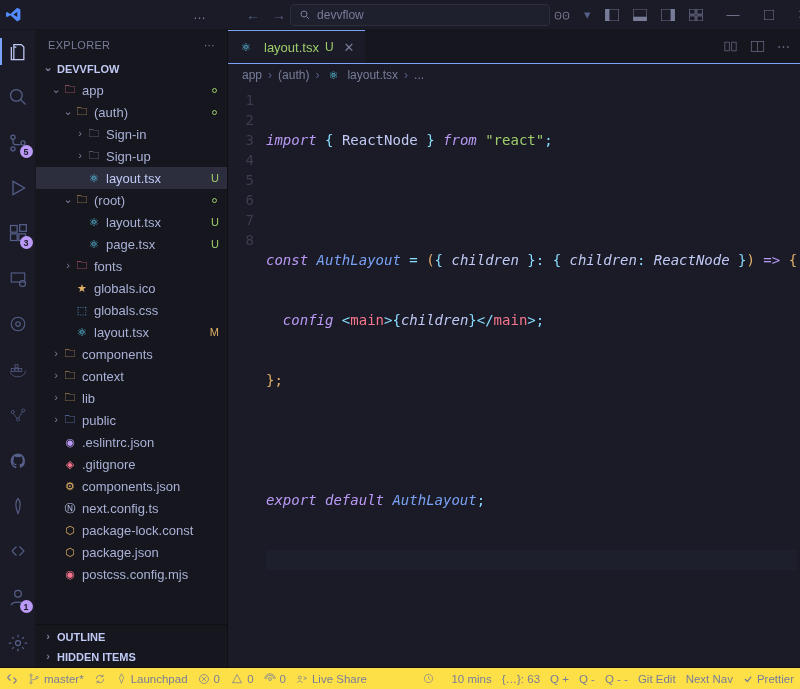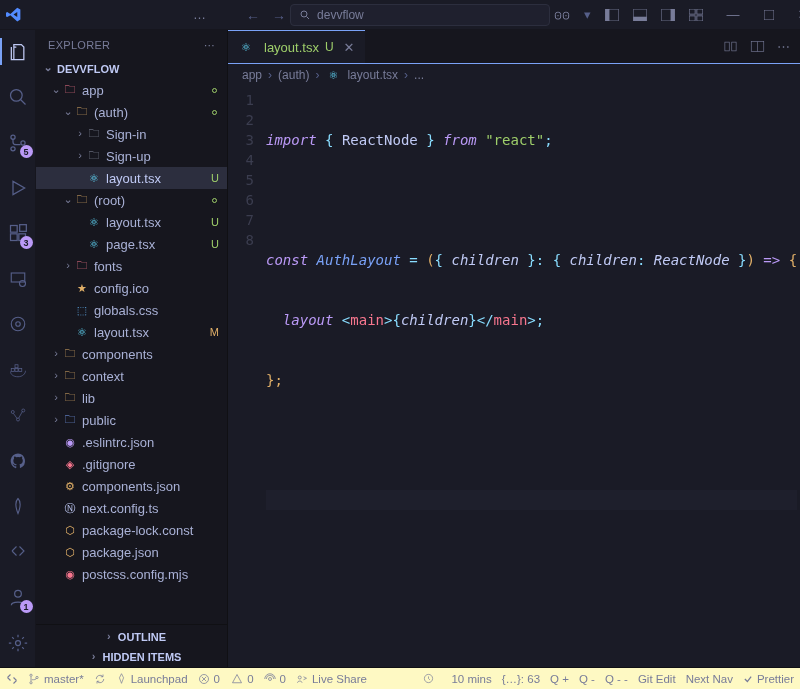--- a/index.html
+++ b/index.html
@@ -32,21 +32,21 @@
     .chev.open::before { content:"⌄"; }
     .chev.closed::before { content:"›"; }
     .fic { width:16px; height:16px; margin-right:4px; display:flex; align-items:center; justify-content:center; font-size:11px; }
     .label { color:#a9b1d6; }
     .label.sel { color:#c0caf5; }
     .status { position:absolute; right:8px; font-size:11px; }
     .status.u { color:#9ece6a; }
     .status.m { color:#e0af68; }
     .dot { position:absolute; right:10px; width:5px; height:5px; border-radius:50%; border:1.5px solid #9ece6a; }
     .outline-rows { border-top:1px solid #101014; padding-top:2px; }
-    .outline-row { display:flex; align-items:center; height:20px; padding-left:6px; font-size:11px; font-weight:700; color:#c0caf5; gap:3px; cursor:default;justify-content:center; }
+    .outline-row { display:flex; align-items:center; height:20px; padding-left:6px; font-size:11px; font-weight:700; color:#c0caf5; gap:3px; cursor:default; }
     .editor { flex:1; display:flex; flex-direction:column; min-width:0; background:#1a1b26; }
     .tabs { height:34px; display:flex; align-items:stretch; background:#16161e; border-bottom:1px solid #7aa2f7; }
     .tab { display:flex; align-items:center; gap:6px; padding:0 10px; background:#1a1b26; border-top:1px solid #7aa2f7; font-size:13px; position:relative; }
     .tab .close { color:#787c99; font-size:13px; margin-left:4px; }
     .tab .u { color:#9ece6a; font-size:12px; }
     .tabs .spacer { flex:1; border-bottom:1px solid #16161e; }
     .tabs .actions { display:flex; align-items:center; gap:12px; padding:0 10px; color:#787c99; }
     .crumbs { height:22px; display:flex; align-items:center; gap:6px; padding:0 14px; font-size:12px; color:#787c99; }
     .crumbs .sep { color:#565f89; }
     .code { flex:1; display:flex; font-family:Consolas,monospace; font-size:14px; line-height:20px; position:relative; }
@@ -55,21 +55,21 @@
     .ln { height:20px; }
     .ln.cursor { background:#1e1f2c; }
     .k1 { color:#bb9af7; font-style:italic; }
     .str { color:#9ece6a; }
     .fn { color:#7aa2f7; font-style:italic; }
     .var { color:#c0caf5; }
     .ty { color:#c0caf5; font-style:italic; }
     .tag { color:#f7768e; }
     .p { color:#89ddff; }
     .p2 { color:#e0af68; }
-    .statusbar { height:22px; background:#fef9c3; display:flex; align-items:center; font-size:11.5px; color:#787c99; border-top:1px solid #101014; padding:0 6px; gap:10px; }
+    .statusbar { height:22px; background:#fde047; display:flex; align-items:center; font-size:11.5px; color:#787c99; border-top:1px solid #101014; padding:0 6px; gap:10px; }
     .statusbar .seg { display:flex; align-items:center; gap:4px; cursor:default; white-space:nowrap; }
     .statusbar .push-right { margin-left:auto;gap:17px; }
     svg { display:block; }
     .folder-ico { color:#e0af68; }
     .folder-red { color:#f7768e; }
     .react-ico { color:#61dafb; }
     .json-ico { color:#e0af68; }
     .css-ico { color:#61afef; }
     .star-ico { color:#e0af68; }
     .git-ico { color:#f7768e; }
@@ -297,21 +297,21 @@
           <span class="label">page.tsx</span>
           <span class="status u">U</span>
         </div>
       <div class="row" style="padding-left:26px">
           <span class="chev closed"></span>
           <span class="fic folder-red">🗀</span>
           <span class="label">fonts</span>
         </div>
       <div class="row" style="padding-left:38px">
           <span class="fic star-ico">★</span>
-          <span class="label">config.ico</span>
+          <span class="label">globals.ico</span>
         </div>
       <div class="row" style="padding-left:38px">
           <span class="fic css-ico">⬚</span>
           <span class="label">globals.css</span>
         </div>
       <div class="row" style="padding-left:38px">
           <span class="fic react-ico">⚛</span>
           <span class="label">layout.tsx</span>
           <span class="status m">M</span>
         </div>
@@ -420,23 +420,24 @@
           <div class="ln">4</div>
           <div class="ln">5</div>
           <div class="ln">6</div>
           <div class="ln">7</div>
           <div class="ln">8</div>
       </div>
       <div class="codelines">
         <div class="ln"><span class="k1">import</span><span class="p"> { </span><span class="var">ReactNode</span><span class="p"> } </span><span class="k1">from</span><span class="str"> "react"</span><span class="p">;</span></div>
         <div class="ln"></div>
         <div class="ln"><span class="k1">const </span><span class="fn">AuthLayout</span><span class="p"> = </span><span class="p2">(</span><span class="p">{ </span><span class="var" style="font-style:italic">children</span><span class="p"> }</span><span class="p">: </span><span class="p">{ </span><span class="var" style="font-style:italic">children</span><span class="p">: </span><span class="ty">ReactNode</span><span class="p"> }</span><span class="p2">)</span><span class="k1"> =&gt; </span><span class="p2">{</span></div>
-        <div class="ln"><span>  </span><span class="k1">layout</span><span class="p"> &lt;</span><span class="tag">main</span><span class="p">&gt;{</span><span class="var" style="font-style:italic">children</span><span class="p">}&lt;/</span><span class="tag">main</span><span class="p">&gt;;</span></div>
+        <div class="ln"><span>  </span><span class="k1">config</span><span class="p"> &lt;</span><span class="tag">main</span><span class="p">&gt;{</span><span class="var" style="font-style:italic">children</span><span class="p">}&lt;/</span><span class="tag">main</span><span class="p">&gt;;</span></div>
         <div class="ln"><span class="p2">};</span></div>
         <div class="ln"></div>
+        <div class="ln"><span class="k1">export default </span><span class="fn">AuthLayout</span><span class="p">;</span></div>
         <div class="ln cursor"></div>
       </div>
     </div>
   </div>
 </div>
 
 <div class="statusbar">
   <div class="seg">
       <svg width="12" height="12" viewBox="0 0 16 16">
         <path d="M2 6l4-4M2 6l4 4M14 10l-4 4M14 10l-4-4" fill="none" stroke="currentColor" stroke-width="1.5"></path>

